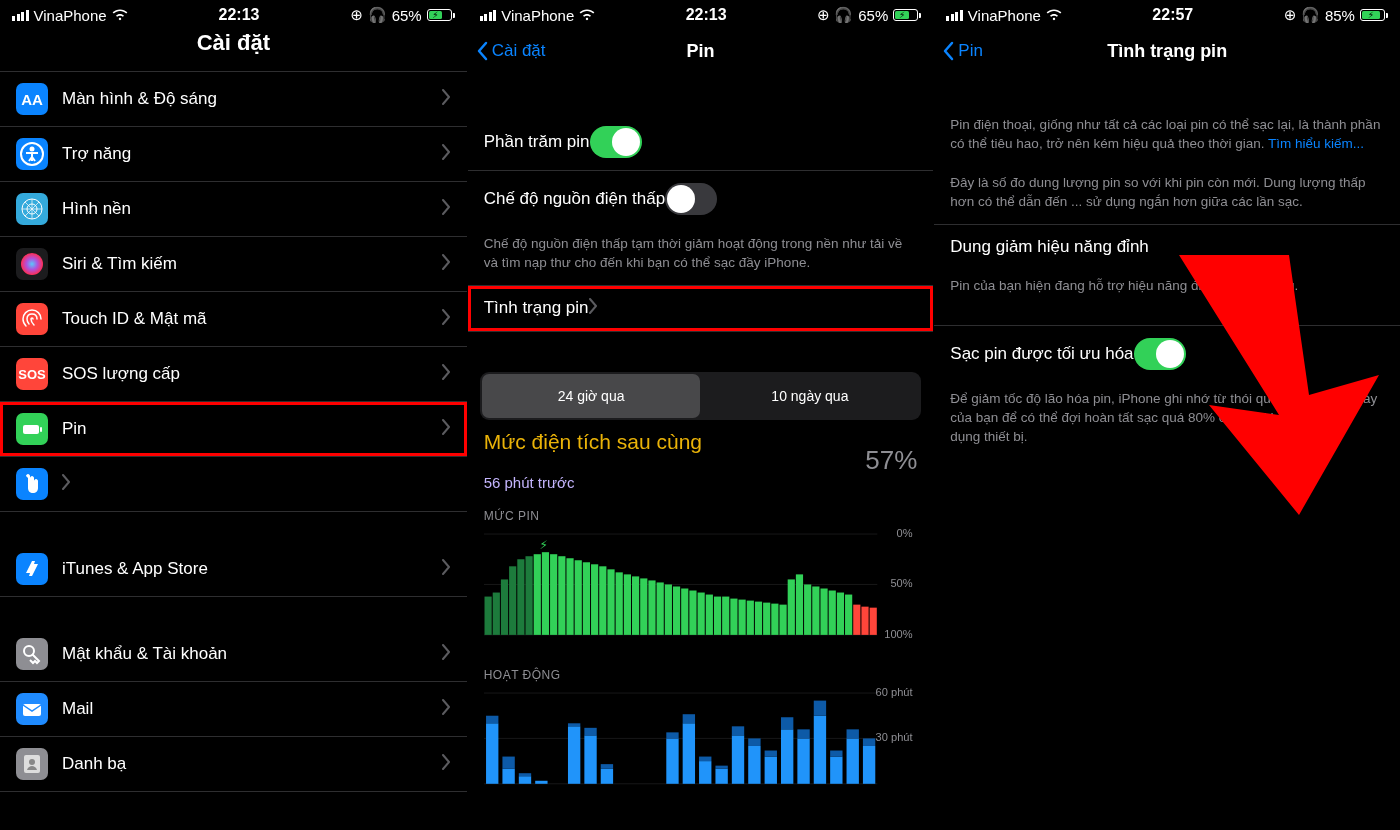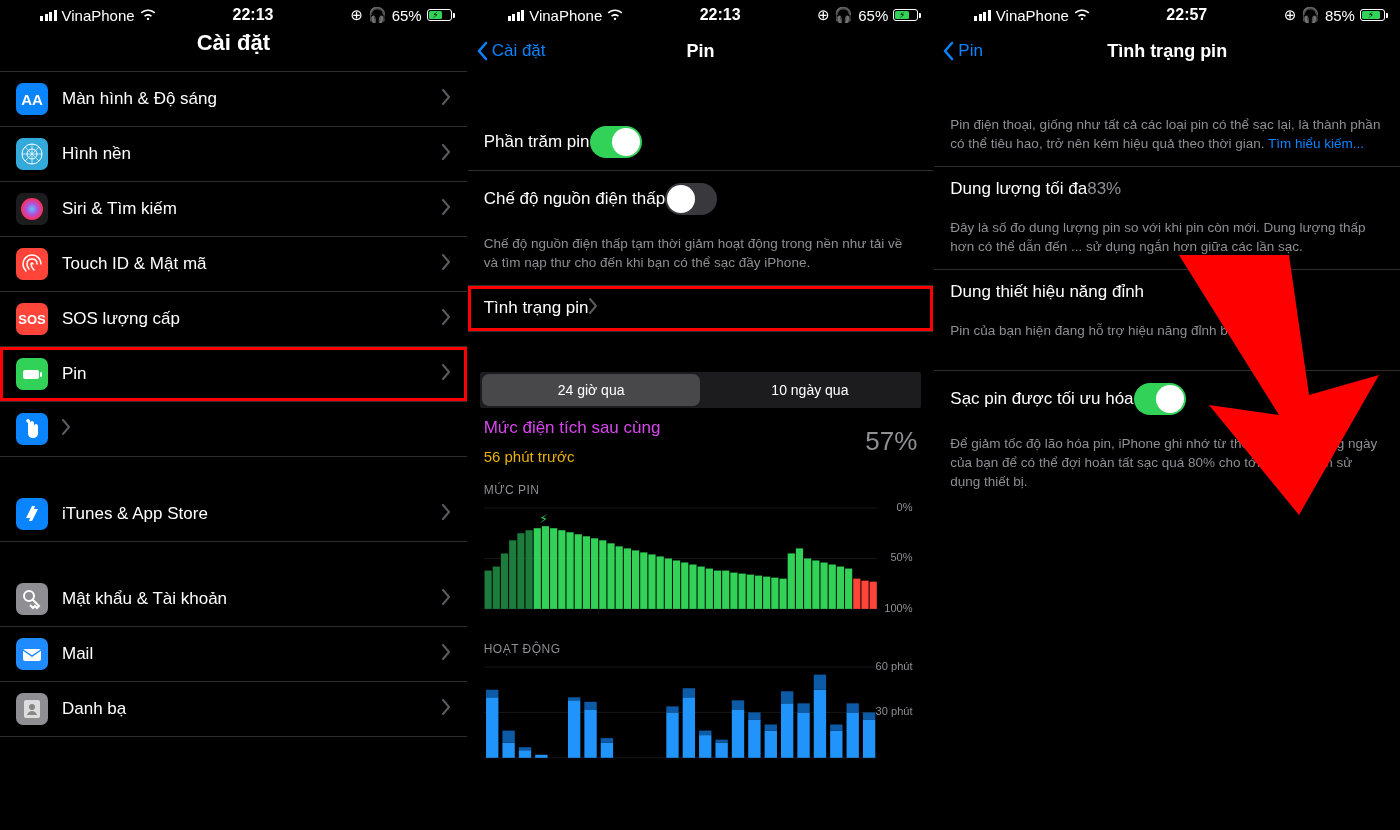--- a/index.html
+++ b/index.html
@@ -22,21 +22,20 @@
   }
   .screen + .screen { border-left: 1px solid #000; }
   .statusbar {
     display: flex;
     align-items: center;
     justify-content: space-between;
     padding: 6px 12px 4px;
     font-size: 15px;
     font-weight: 500;
     height: 28px;
-    margin-left: 28px;
   }
   .statusbar .left, .statusbar .right { display: flex; align-items: center; gap: 5px; }
   .statusbar .time { font-weight: 600; font-size: 16px; }
   .bars { display: inline-flex; align-items: flex-end; gap: 1.5px; }
   .bars i { width: 3px; background: #fff; display: inline-block; }
   .bars i:nth-child(1){height:5px} .bars i:nth-child(2){height:7px}
   .bars i:nth-child(3){height:9px} .bars i:nth-child(4){height:11px}
   .wifi-icon { width: 16px; height: 12px; }
   .batt { display: inline-flex; align-items: center; gap: 1px; }
   .batt-body {
@@ -98,31 +97,31 @@
   .toggle.off { background: #39393d; }
   .toggle .knob {
     position: absolute; width: 28px; height: 28px; background: #fff;
     border-radius: 50%; top: 2px;
   }
   .toggle.on .knob { right: 2px; }
   .toggle.off .knob { left: 2px; }
   .row-plain .value { color: #8e8e93; font-size: 17px; }
   .seg {
     display: flex; margin: 10px 12px; background: #1c1c1e;
-    border-radius: 2px; padding: 2px; height: 36px;
+    border-radius: 9px; padding: 2px; height: 48px;
   }
   .seg-item {
     flex: 1; display: flex; align-items: center; justify-content: center;
     font-size: 14px; color: #fff; border-radius: 7px;
   }
   .seg-item.active { background: #48484a; }
   .chart-wrap { padding: 0 16px; }
   .chart-head { display:flex; justify-content:space-between; align-items:center; }
-  .chart-head .left .l1 { font-size: 17px; color:#d946ef; }
-  .chart-head .left .l2 { font-size: 15px; color:#eab308; margin-top:10px; }
+  .chart-head .left .l1 { font-size: 21px; color:#eab308; }
+  .chart-head .left .l2 { font-size: 15px; color:#c4b5fd; margin-top:20px; }
   .chart-head .pct { font-size: 26px; color:#8e8e93; font-weight:300; }
   .chart-label { color:#8e8e93; font-size:12px; letter-spacing:0.5px; margin: 18px 0 6px; }
   svg.chart { width: 100%; display:block; }
   .ylab { fill:#8e8e93; font-size:11px; text-anchor:end; dominant-baseline:middle; }
   .gridline { stroke:#2e2e30; stroke-width:0.5; }
   .bar-green { fill:#32d158; }
   .bar-lgreen { fill:#1d7b3c; }
   .bar-red { fill:#ff453a; }
   .bar-blue { fill:#2094fa; }
   .bar-dblue { fill:#0d5aa7; }
@@ -170,20 +169,33 @@
   <div style="height:12px;border-bottom:0.5px solid #2e2e30;"></div>
 
   <div class="list" id="s1list1">
       <div class="row">
         <span class="icon-wrap" style="background:#0a84ff">
           <svg width="32" height="32" viewBox="0 0 32 32">
             <text x="16" y="22" text-anchor="middle" font-size="15" fill="#fff" font-weight="700">AA</text>
           </svg>
         </span>
         <span class="label">Màn hình &amp; Độ sáng</span>
+        <span class="chev"><svg width="9" height="16" viewBox="0 0 9 16">
+            <path d="M1 1 L7 8 L1 15" stroke="#5b5b5f" stroke-width="2" fill="none" stroke-linecap="round" stroke-linejoin="round"></path>
+          </svg></span>
+      </div>
+      <div class="row">
+        <span class="icon-wrap" style="background:#0a84ff">
+          <svg width="32" height="32" viewBox="0 0 32 32">
+            <circle cx="16" cy="16" r="11" fill="none" stroke="#fff" stroke-width="2"></circle>
+            <circle cx="16" cy="11" r="2.5" fill="#fff"></circle>
+            <path d="M10 15h12M16 15v8M13 23l3-4 3 4" stroke="#fff" stroke-width="2" fill="none"></path>
+          </svg>
+        </span>
+        <span class="label">Trợ năng</span>
         <span class="chev"><svg width="9" height="16" viewBox="0 0 9 16">
             <path d="M1 1 L7 8 L1 15" stroke="#5b5b5f" stroke-width="2" fill="none" stroke-linecap="round" stroke-linejoin="round"></path>
           </svg></span>
       </div>
       <div class="row">
         <span class="icon-wrap" style="background:#34aadc">
           <svg width="32" height="32" viewBox="0 0 32 32">
             <circle cx="16" cy="16" r="10" fill="none" stroke="#fff" stroke-width="1"></circle>
             <circle cx="16" cy="16" r="5" fill="none" stroke="#fff" stroke-width="1"></circle>
             <path d="M16 6v20M6 16h20M9 9l14 14M23 9L9 23" stroke="#fff" stroke-width="0.7"></path>
@@ -550,28 +562,24 @@
     </div>
     <div class="title">Tình trạng pin</div>
   </div>
 
   <div style="height:34px"></div>
 
   <div class="footer-text">
     <span>Pin điện thoại, giống như tất cả các loại pin có thể sạc lại, là thành phần có thể tiêu hao, trở nên kém hiệu quả theo thời gian. </span><a>Tìm hiểu kiếm...</a>
   </div>
 
+  <div class="footer-text">Đây là số đo dung lượng pin so với khi pin còn mới. Dung lượng thấp hơn có thể dẫn đến ... sử dụng ngắn hơn giữa các lần sạc.</div>
+
   <div class="row-plain no-bottom" style="border-top:0.5px solid #2e2e30;">
-    <span>Dung lượng tối đa</span>
-    <span class="value">83%</span>
-  </div>
-  <div class="footer-text">Đây là số đo dung lượng pin so với khi pin còn mới. Dung lượng thấp hơn có thể dẫn đến ... sử dụng ngắn hơn giữa các lần sạc.</div>
-
-  <div class="row-plain no-bottom" style="border-top:0.5px solid #2e2e30;">
-    <span>Dung thiết hiệu năng đỉnh</span>
+    <span>Dung giảm hiệu năng đỉnh</span>
   </div>
   <div class="footer-text">Pin của bạn hiện đang hỗ trợ hiệu năng đỉnh bình thường.</div>
 
   <div style="height:18px"></div>
 
   <div class="row-plain no-bottom" style="border-top:0.5px solid #2e2e30;">
     <span>Sạc pin được tối ưu hóa</span>
     <span class="toggle on">
         <span class="knob"></span>
       </span>

